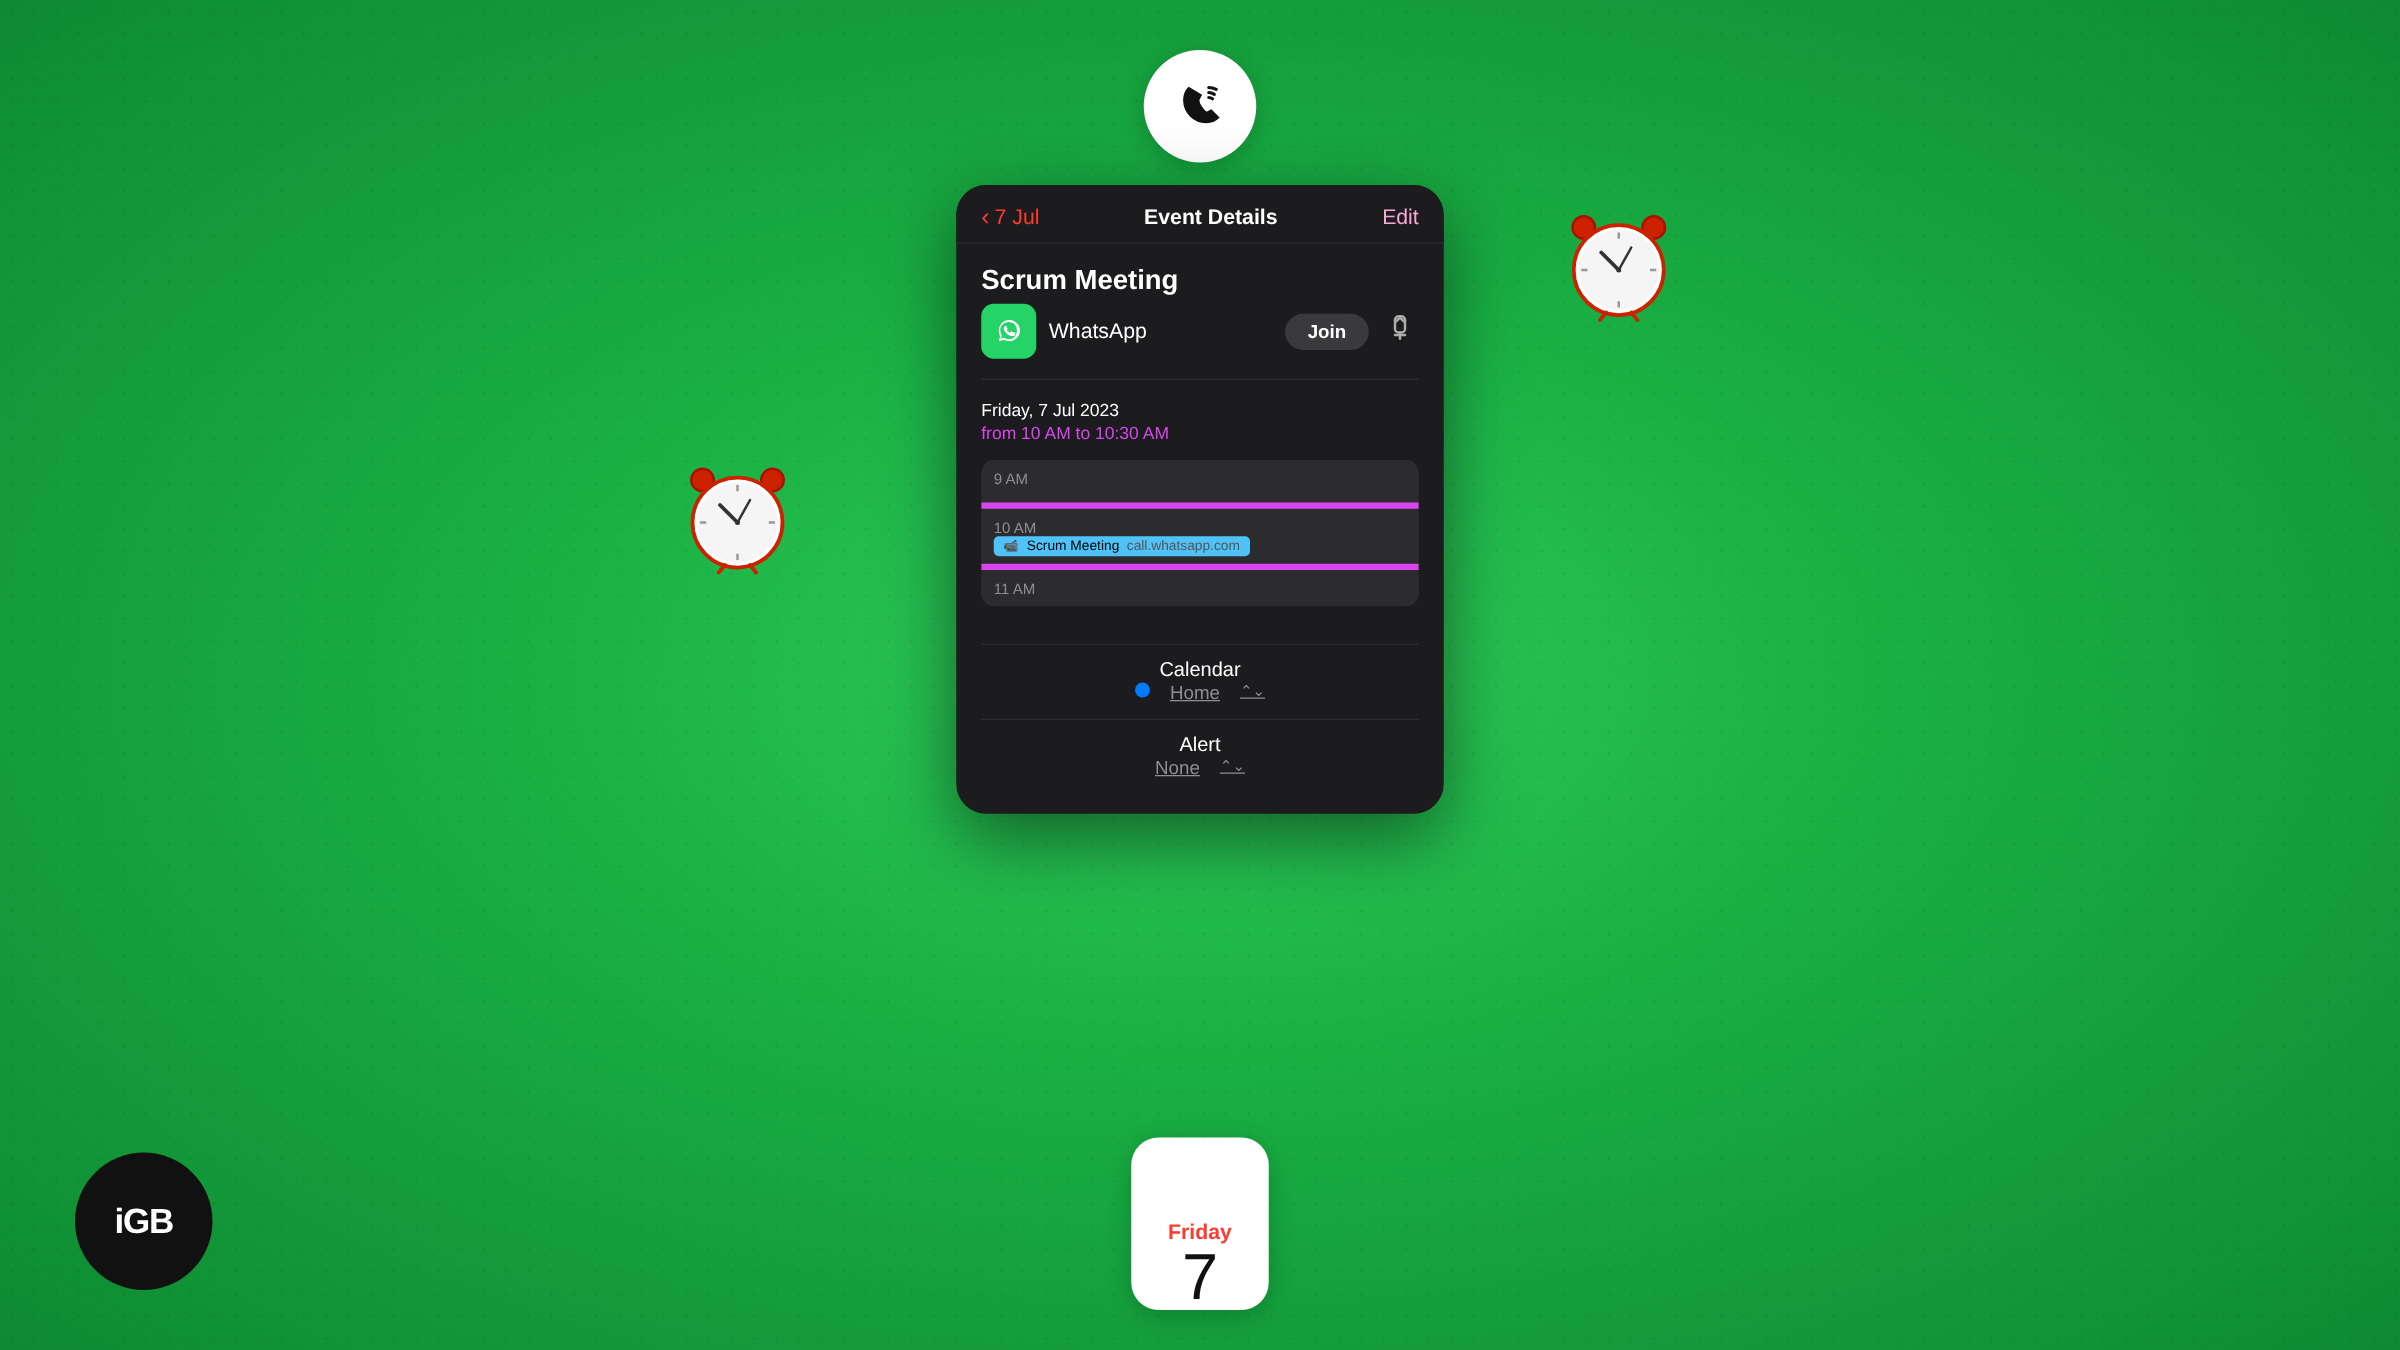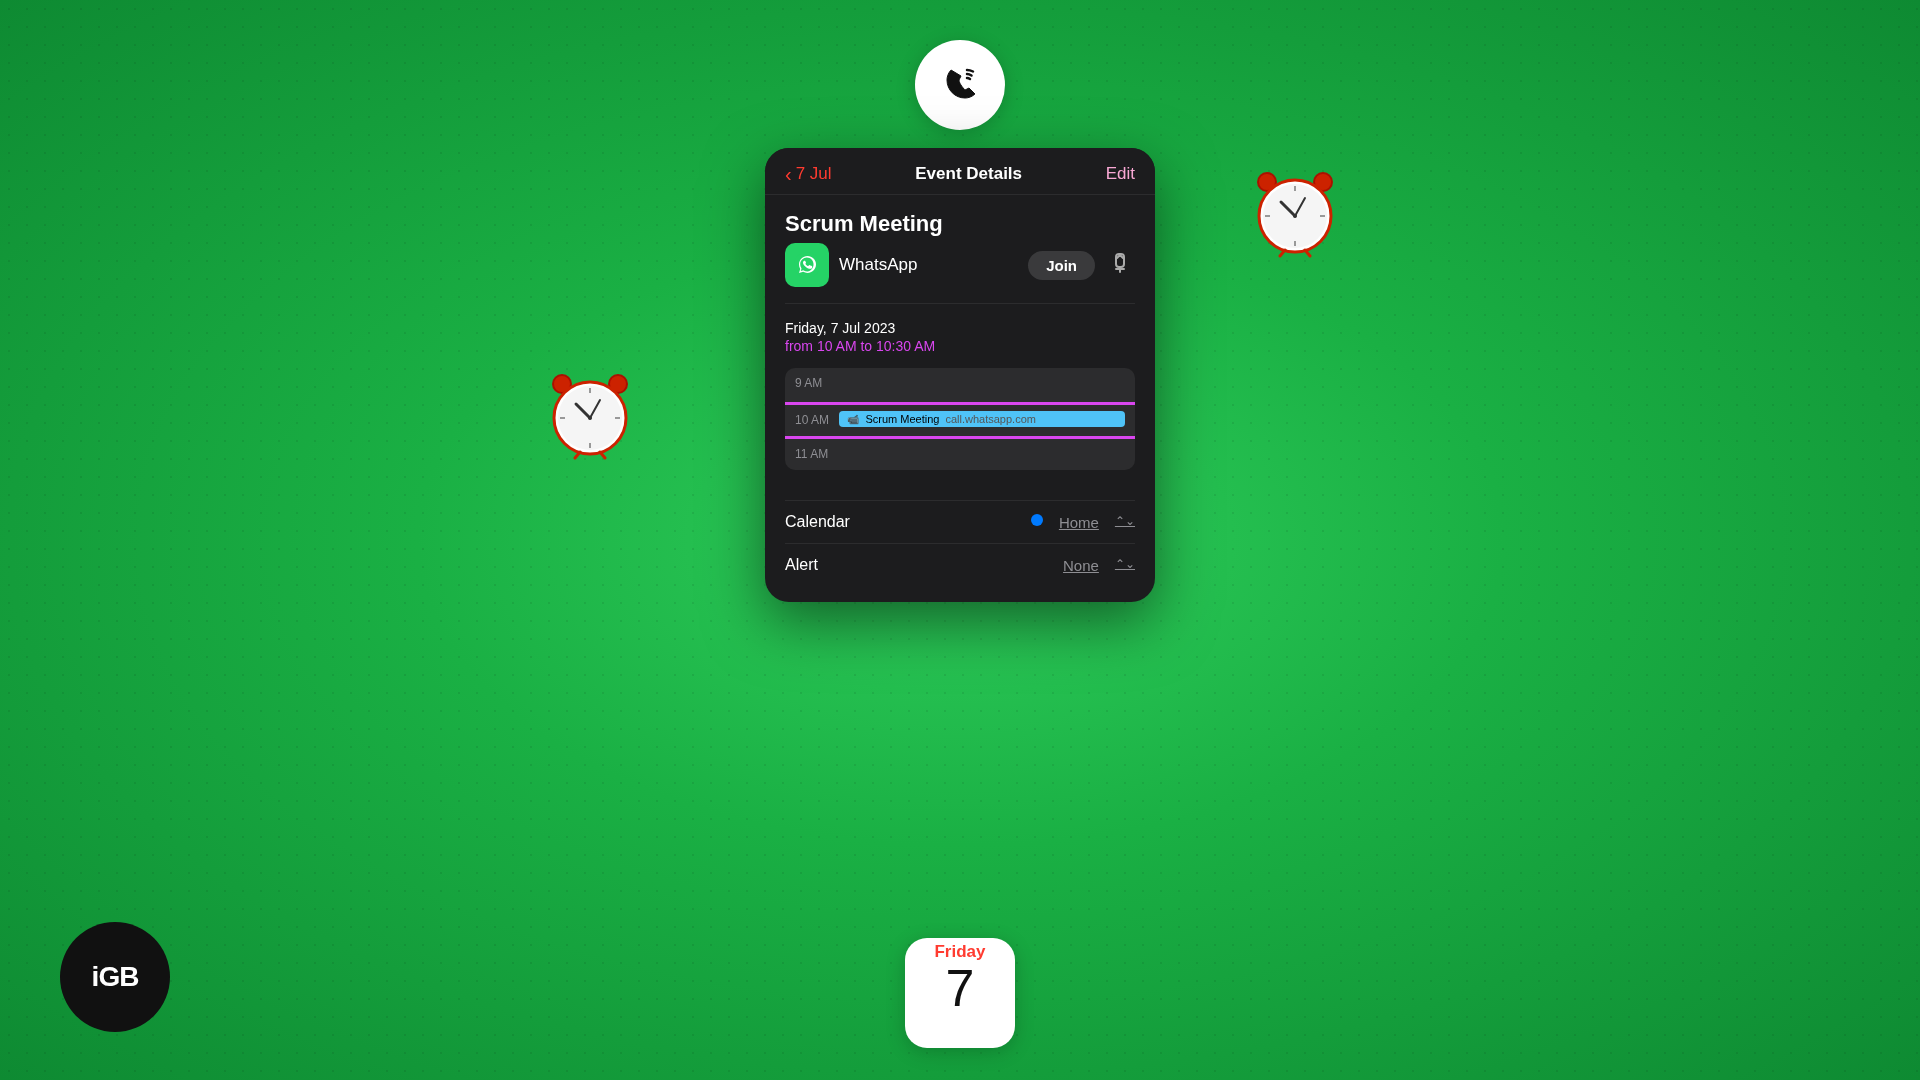--- a/index.html
+++ b/index.html
@@ -62,27 +62,27 @@
       height: 46px;
     }
 
     
     .calendar-icon-circle {
       position: absolute;
       bottom: 32px;
       left: 50%;
       transform: translateX(-50%);
       width: 110px;
-      height: 110px;
+      height: 138px;
       background: #fff;
       border-radius: 22px;
       display: flex;
       flex-direction: column;
       align-items: center;
-      justify-content: flex-start;
+      justify-content: flex-end;
       box-shadow: 0 4px 20px rgba(0,0,0,0.2);
       overflow: hidden;
     }
 
     .calendar-day-label {
       font-size: 17px;
       font-weight: 600;
       color: #ff3b30;
       margin-top: 4px;
     }
@@ -255,21 +255,22 @@
 
     .timeline-row {
       display: flex;
       align-items: flex-start;
       padding: 6px 10px;
       min-height: 34px;
       position: relative;
     }
 
     .timeline-row + .timeline-row {
-      border-top: 3px solid #d946ef;
+      border-top: 5px solid #d946ef;
+      flex-direction: column;
     }
 
     .time-label {
       color: #8e8e93;
       font-size: 12px;
       width: 44px;
       flex-shrink: 0;
       padding-top: 2px;
     }
 
@@ -294,20 +295,21 @@
       font-size: 10px;
     }
 
     
     .info-row {
       display: flex;
       align-items: center;
       justify-content: space-between;
       padding: 12px 0;
       border-top: 1px solid #2c2c2e;
+      flex-direction: column;
     }
 
     .info-row-label {
       color: #fff;
       font-size: 16px;
     }
 
     .info-row-value {
       display: flex;
       align-items: flex-start;

